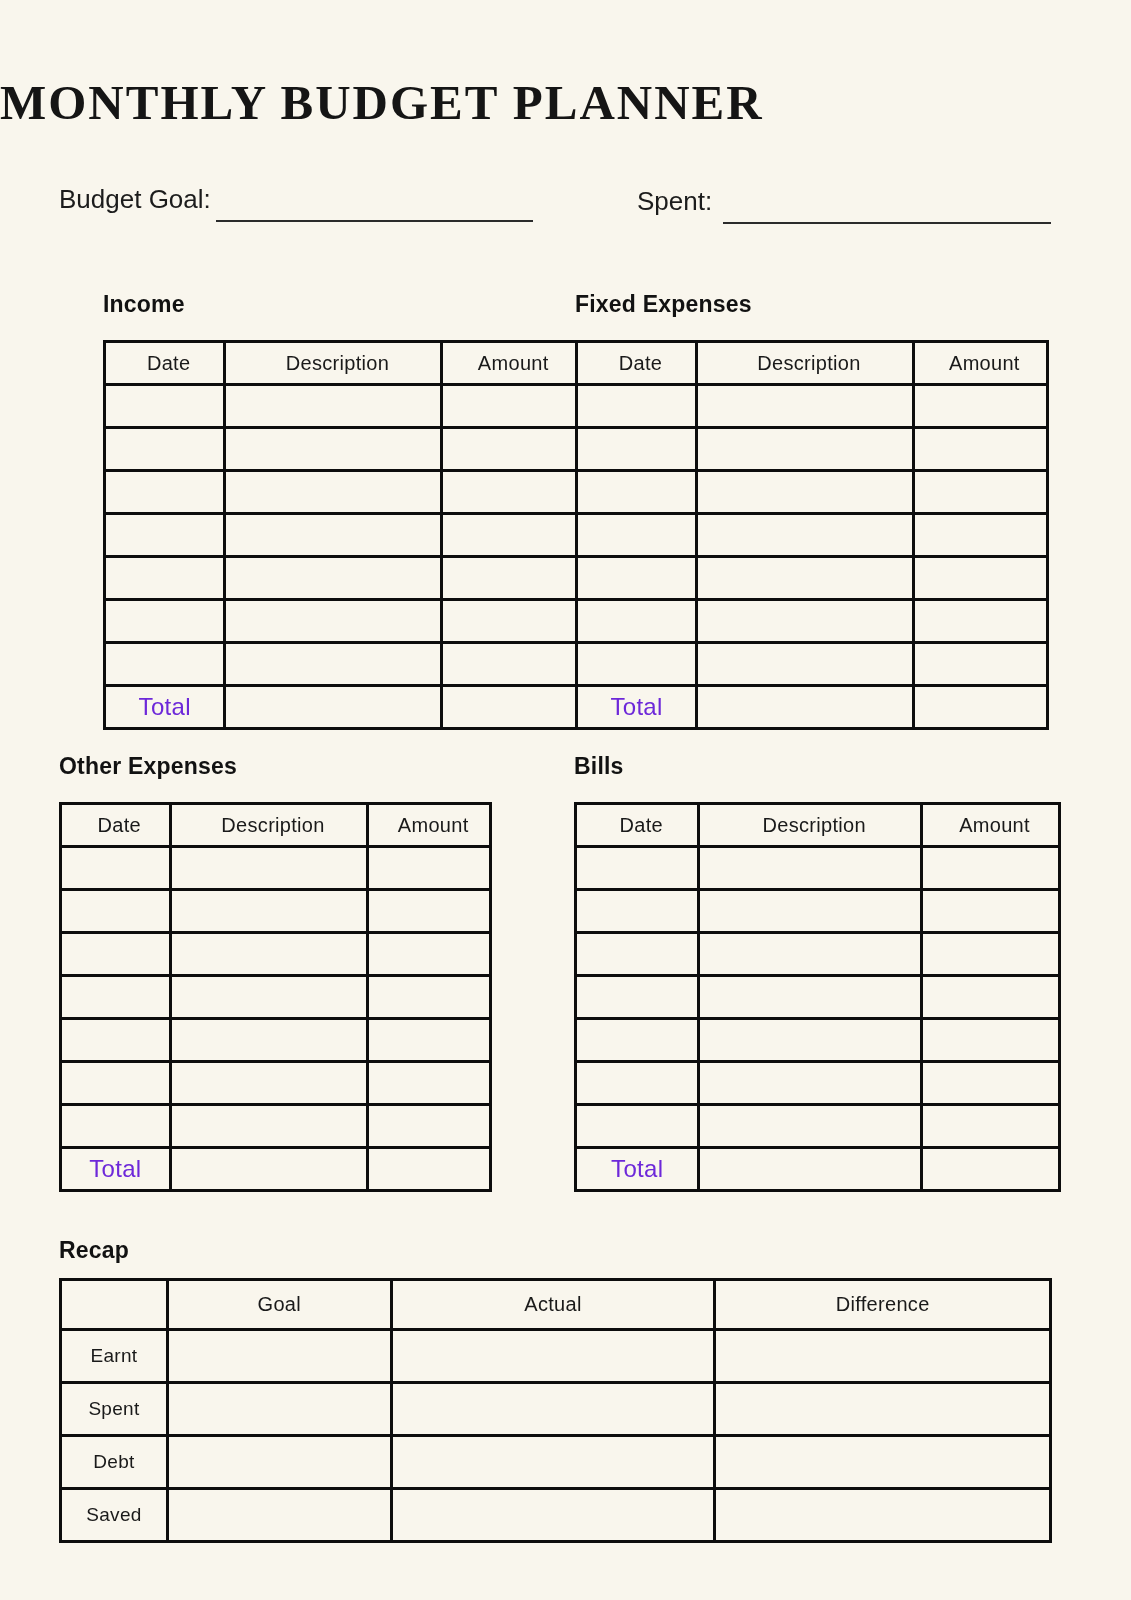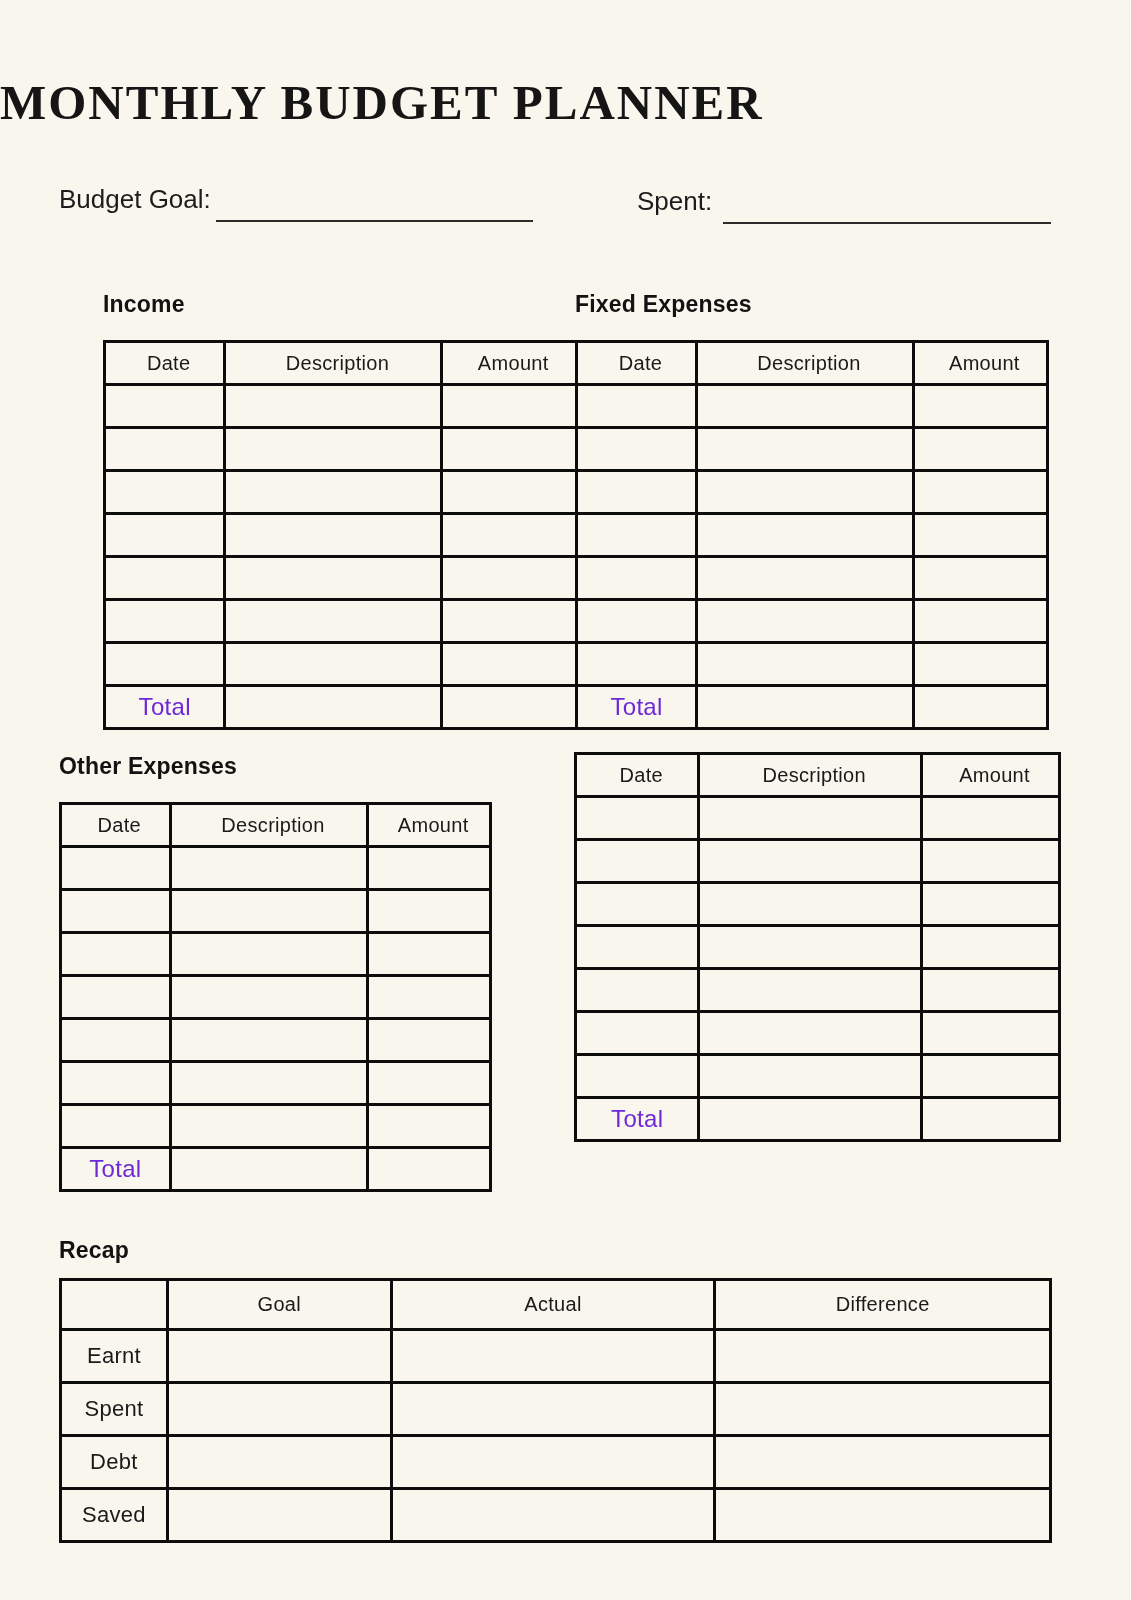--- a/index.html
+++ b/index.html
@@ -20,21 +20,21 @@
   table{border-collapse:collapse;width:100%;table-layout:fixed;}
   th,td{border:3px solid #0d0d0d;padding:0;}
   .btable th{height:40px;font-weight:normal;font-size:20px;letter-spacing:.3px;
              text-align:center;color:#1a1a1a;padding-left:8px;}
   .btable td{height:40px;}
   .btable td.total-label{text-align:center;font-size:24px;letter-spacing:.3px;color:#6d28d9;}
 
   .rtable th{height:47px;font-weight:normal;font-size:20px;letter-spacing:.3px;
              text-align:center;color:#1a1a1a;}
   .rtable td{height:50px;}
-  .rtable td.rlabel{text-align:center;font-size:22px;letter-spacing:.3px;color:#1a1a1a;}
+  .rtable td.rlabel{text-align:center;font-size:19px;letter-spacing:.3px;color:#1a1a1a;}
 
   .sec-income{left:59px;top:290px;width:475px;margin-left:44px;}
   .sec-fixed {left:575px;top:290px;width:474px;}
   .sec-other {left:59px;top:752px;width:433px;}
   .sec-bills {left:574px;top:752px;width:487px;}
   .sec-recap {left:59px;top:1236px;width:993px;}
   .sec-recap .sec-title{margin-bottom:14px;}
 </style>
 </head>
 <body>
@@ -223,20 +223,21 @@
           <tr>
             <td class="total-label">Total</td>
             <td></td>
             <td></td>
           </tr>
         </tbody>
     </table>
   </section>
 
   <section class="sec sec-bills">
+    <h2 class="sec-title">Bills</h2>
     <table class="btable">
       <colgroup>
           <col style="width:25.5%">
           <col style="width:46%">
           <col style="width:28.5%">
         </colgroup>
       <thead>
         <tr>
           <th>Date</th>
           <th>Description</th>

